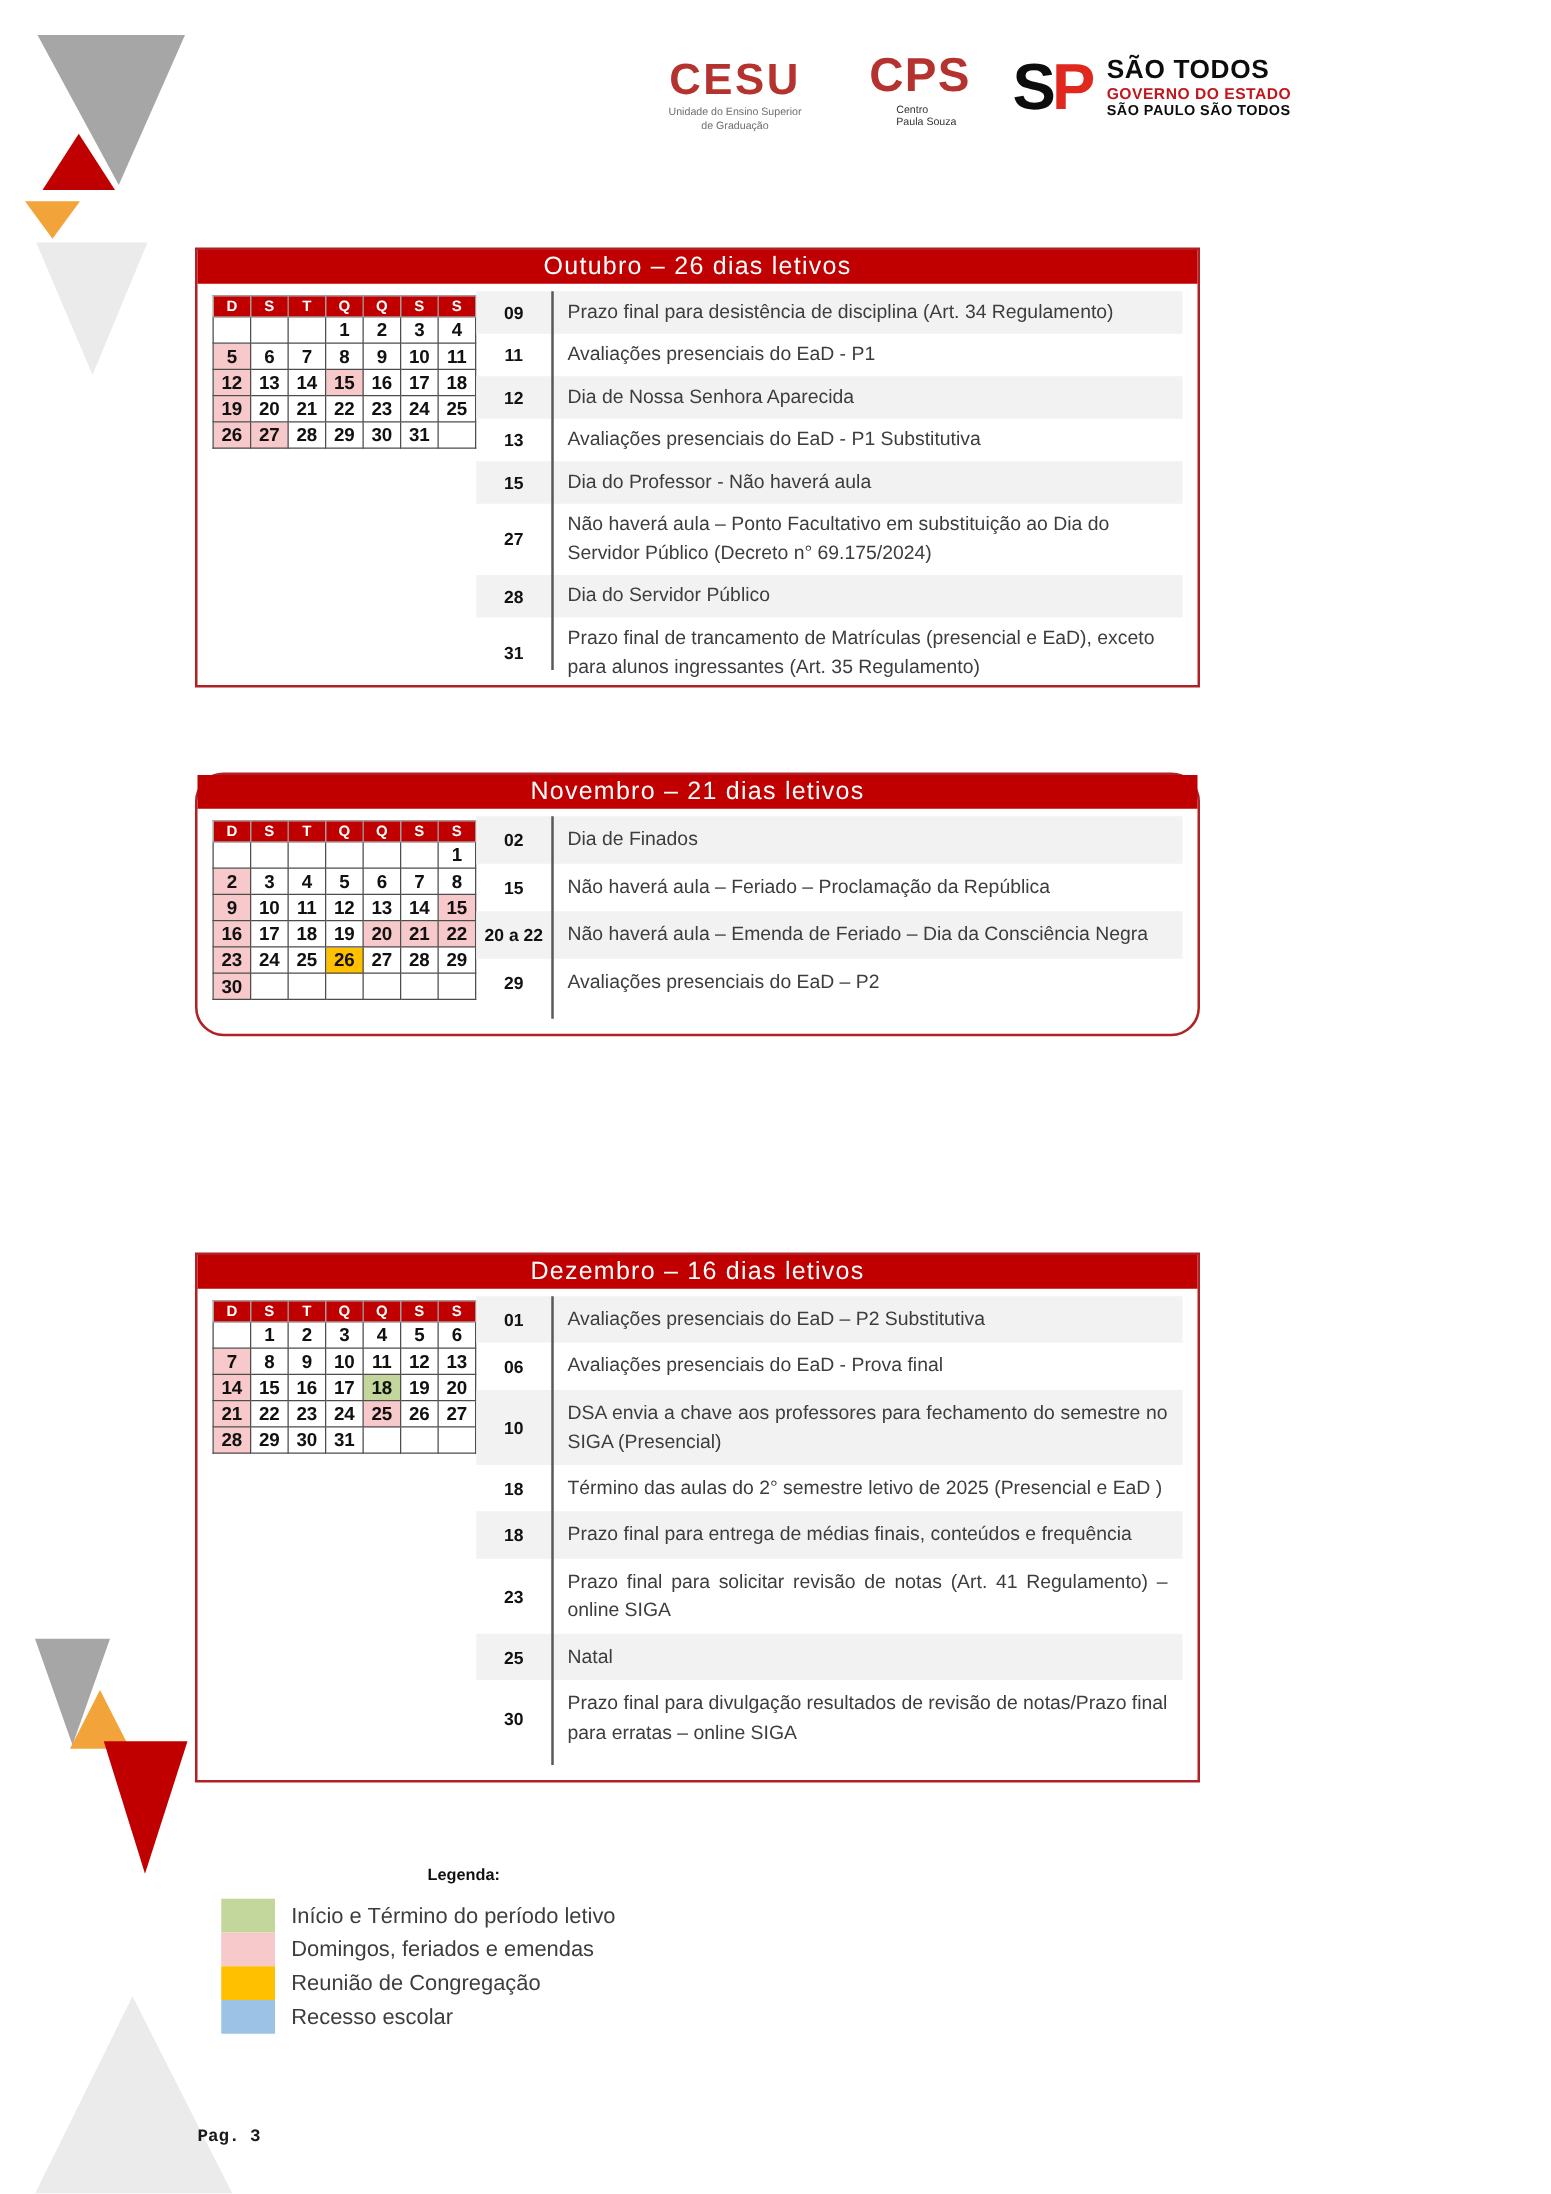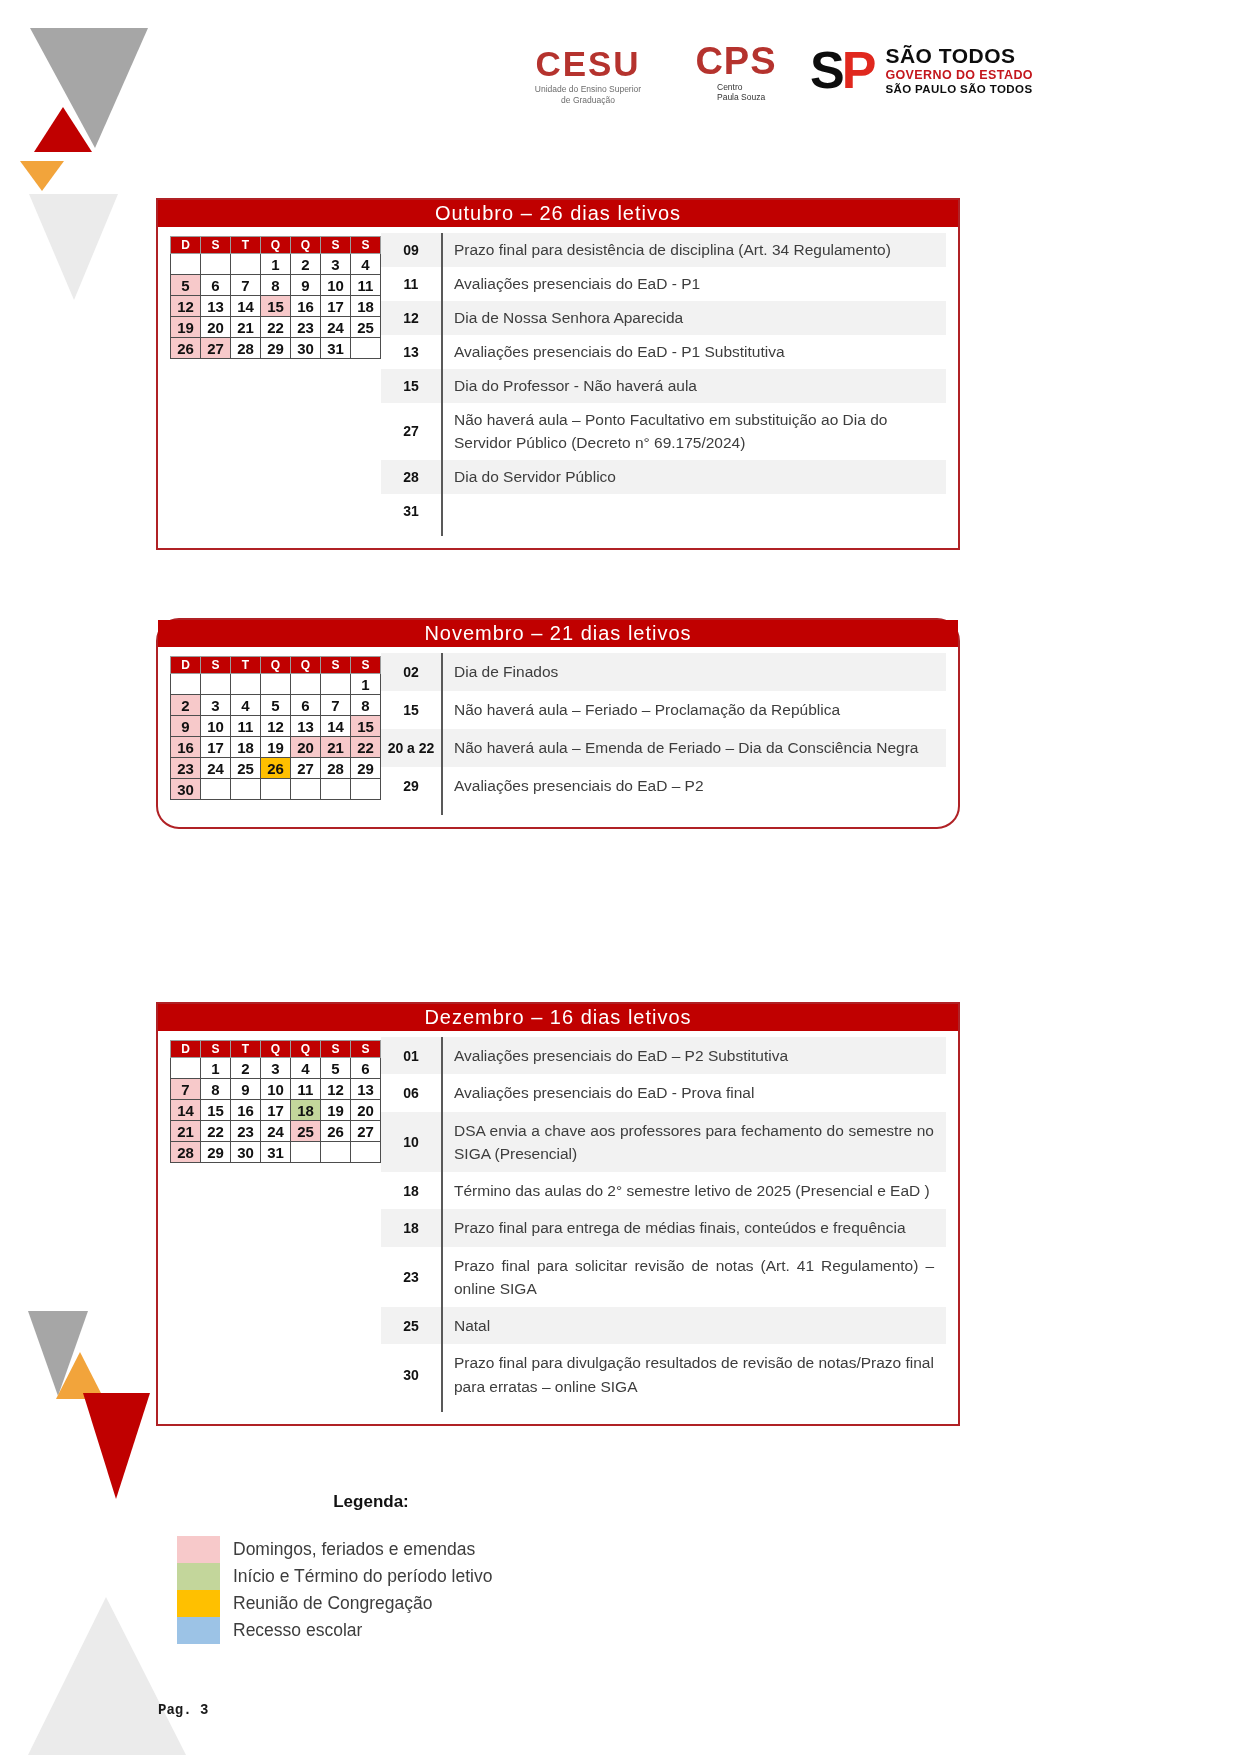--- a/index.html
+++ b/index.html
@@ -61,21 +61,21 @@
   .month-1 .event-row { min-height:38px; }
   .month-2 .event-row { min-height:37px; }
   .event-row.shaded { background:#f2f2f2; }
   .eday  { flex:none; width:60px; text-align:center; font-weight:bold; font-size:14px; color:#111; }
   .etext { flex:1; padding:5px 12px 5px 13px; font-size:15.5px; color:#3d3d3d; line-height:1.5; }
   .month-2 .etext { padding-top:7px; padding-bottom:7px; }
   .etext.justify { text-align:justify; }
 
   
   .legend { position:absolute; left:155px; top:1492px; width:432px; }
-  .legend-title { text-align:center; font-size:17px; font-weight:bold; color:#111; margin-bottom:24px; }
+  .legend-title { text-align:center; font-size:13px; font-weight:bold; color:#111; margin-bottom:12px; }
   .legend-row { display:flex; align-items:center; height:27px; }
   .legend-swatch { flex:none; width:43px; height:27px; margin-left:22px; }
   .legend-label { margin-left:13px; font-size:17.5px; color:#3d3d3d; }
 
   
   .page-number {
     position:absolute; left:158px; top:1666px;
     font-family:Liberation Mono, monospace; font-size:14px; font-weight:bold; color:#1a1a1a;margin-top:36px;
   }
 </style>
@@ -212,20 +212,21 @@
             <div class="event-row">
               <div class="eday">27</div>
               <div class="etext">Não haverá aula – Ponto Facultativo em substituição ao Dia do Servidor Público (Decreto n° 69.175/2024)</div>
             </div>
             <div class="event-row shaded">
               <div class="eday">28</div>
               <div class="etext">Dia do Servidor Público</div>
             </div>
             <div class="event-row">
               <div class="eday">31</div>
+              <div class="etext">Prazo final de trancamento de Matrículas (presencial e EaD), exceto para alunos ingressantes (Art. 35 Regulamento)</div>
             </div>
           </div>
         </div>
       </section>
       <section class="month-box month-1">
         <div class="month-title">Novembro – 21 dias letivos</div>
         <div class="month-body">
           <table class="cal">
             <thead>
               <tr>
@@ -415,26 +416,26 @@
             </div>
           </div>
         </div>
       </section>
     </div>
 
   <div class="legend">
     <div class="legend-title">Legenda:</div>
     <div>
         <div class="legend-row">
+          <div class="legend-swatch" style="background: rgb(195, 214, 155);"></div>
+          <div class="legend-label">Início e Término do período letivo</div>
+        </div>
+        <div class="legend-row">
           <div class="legend-swatch" style="background: rgb(247, 201, 202);"></div>
           <div class="legend-label">Domingos, feriados e emendas</div>
-        </div>
-        <div class="legend-row">
-          <div class="legend-swatch" style="background: rgb(195, 214, 155);"></div>
-          <div class="legend-label">Início e Término do período letivo</div>
         </div>
         <div class="legend-row">
           <div class="legend-swatch" style="background: rgb(255, 192, 0);"></div>
           <div class="legend-label">Reunião de Congregação</div>
         </div>
         <div class="legend-row">
           <div class="legend-swatch" style="background: rgb(156, 195, 230);"></div>
           <div class="legend-label">Recesso escolar</div>
         </div>
       </div>

